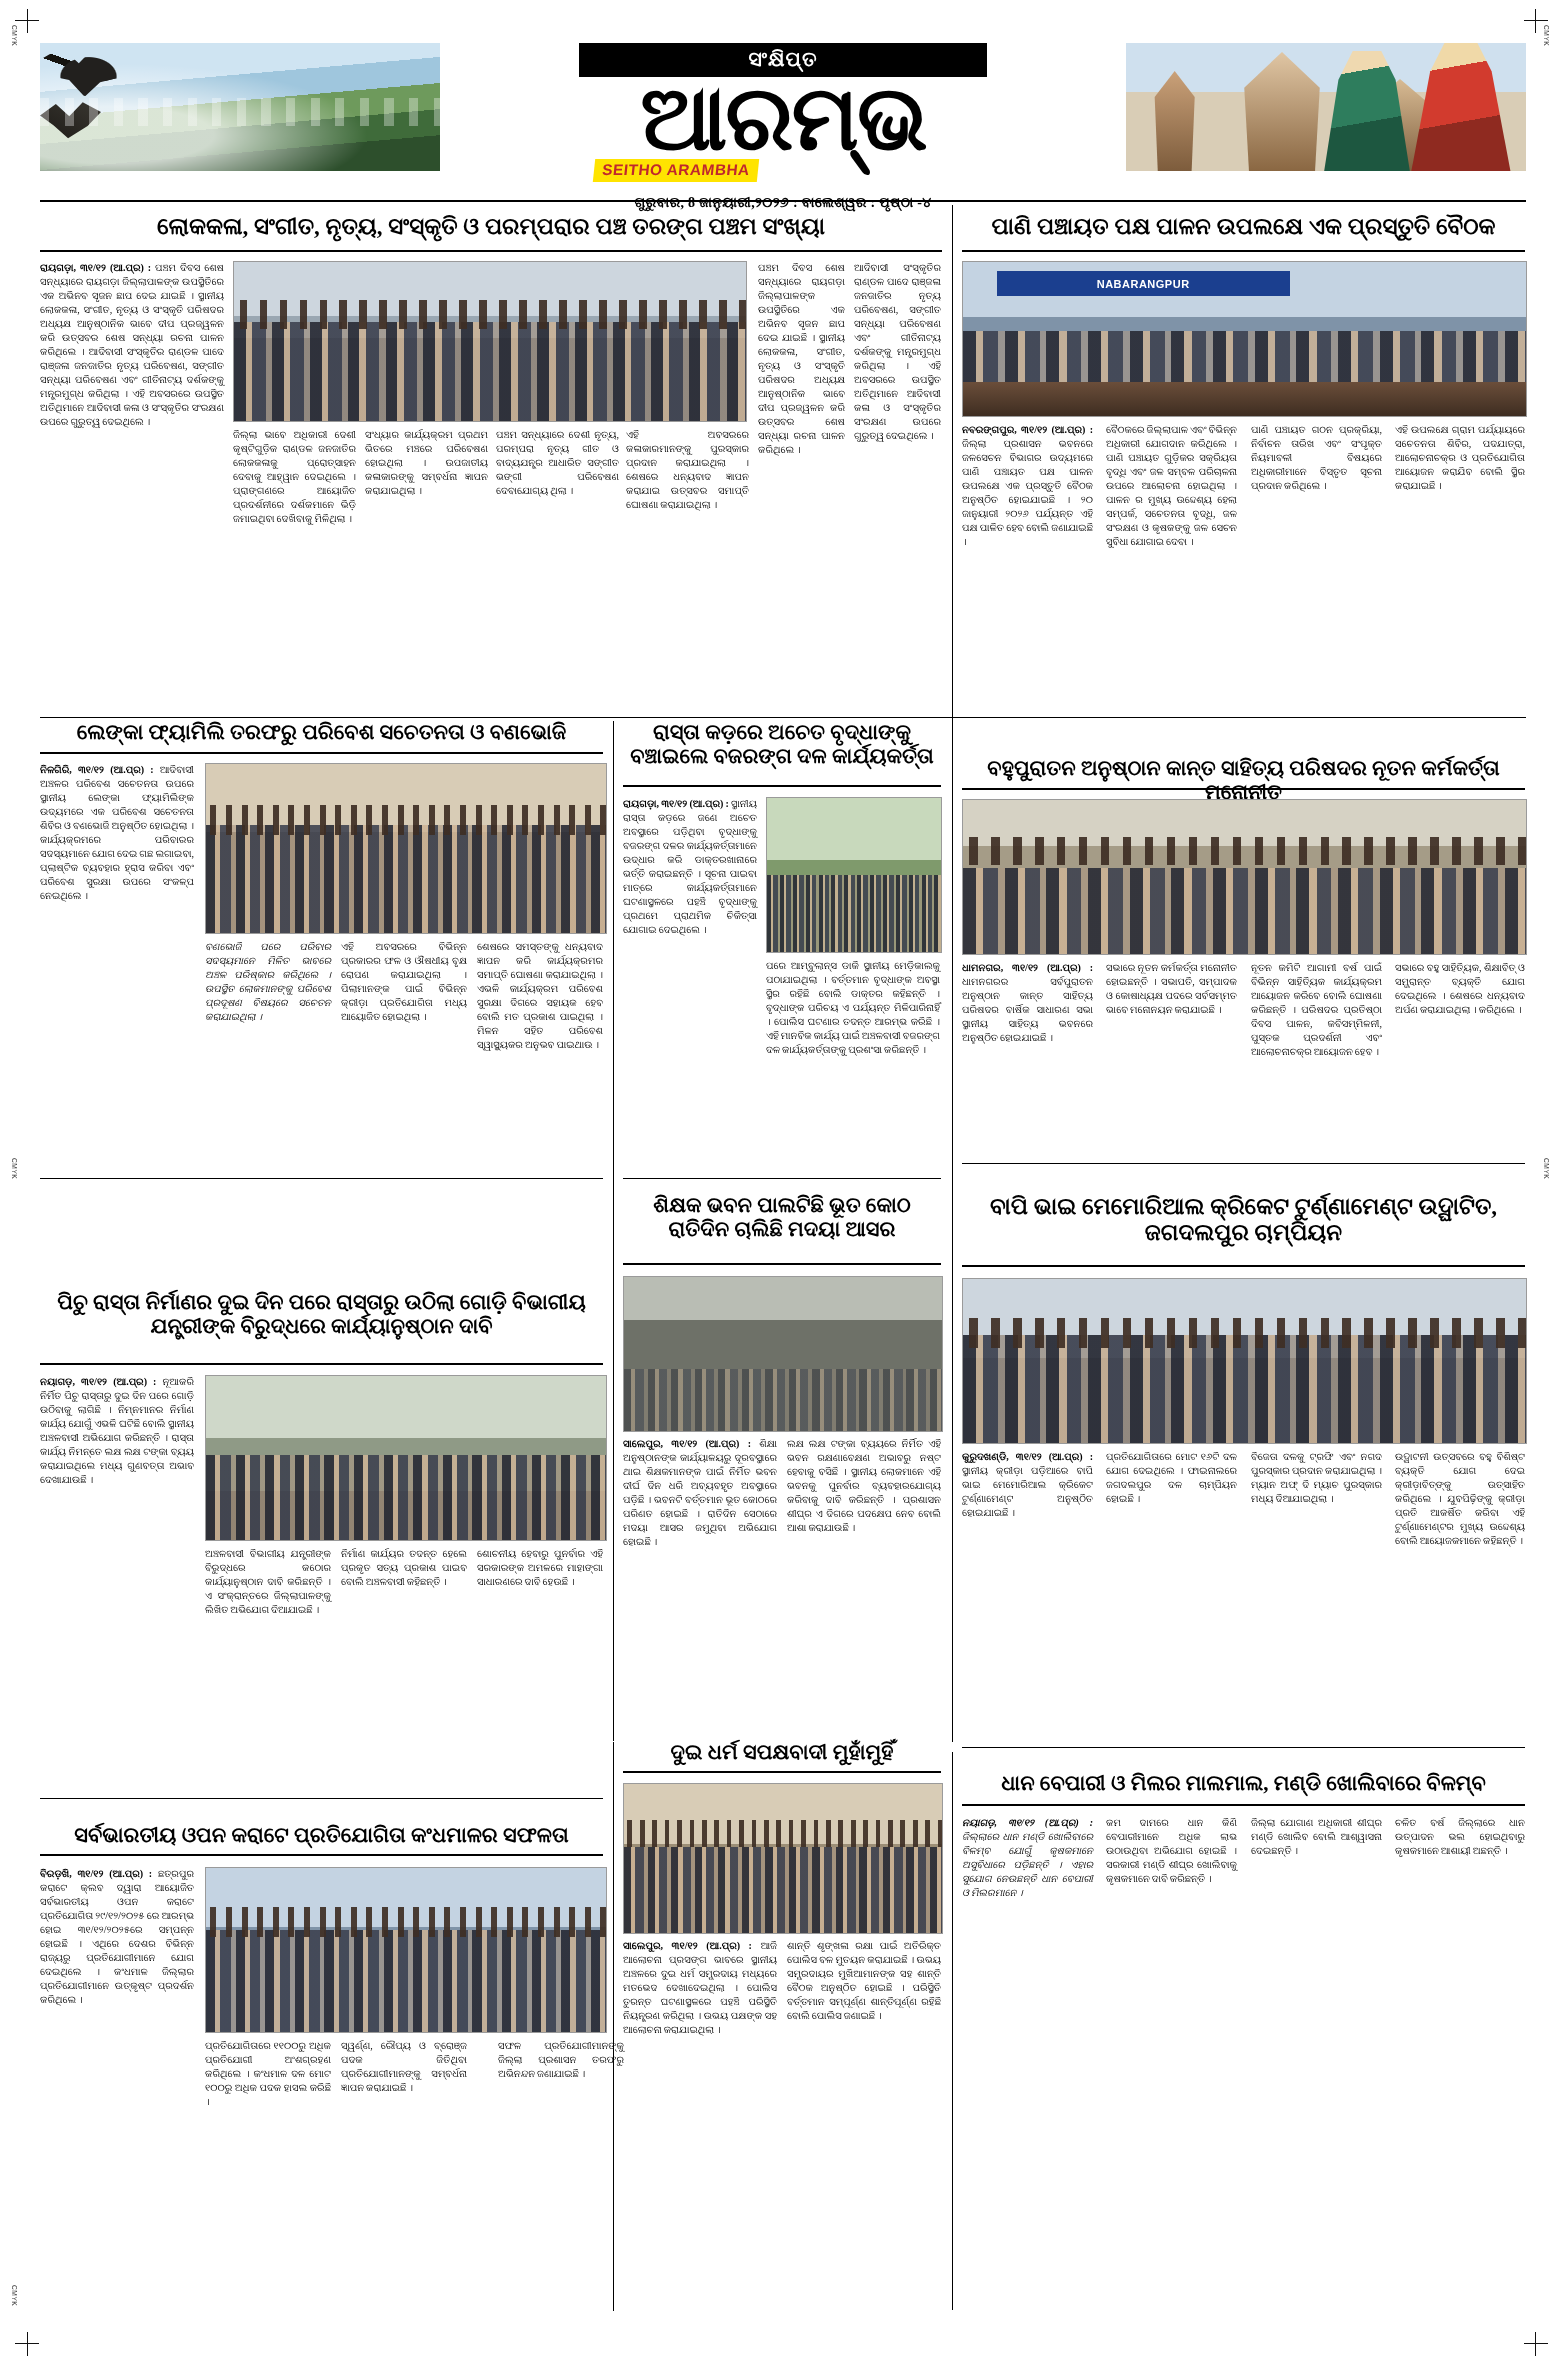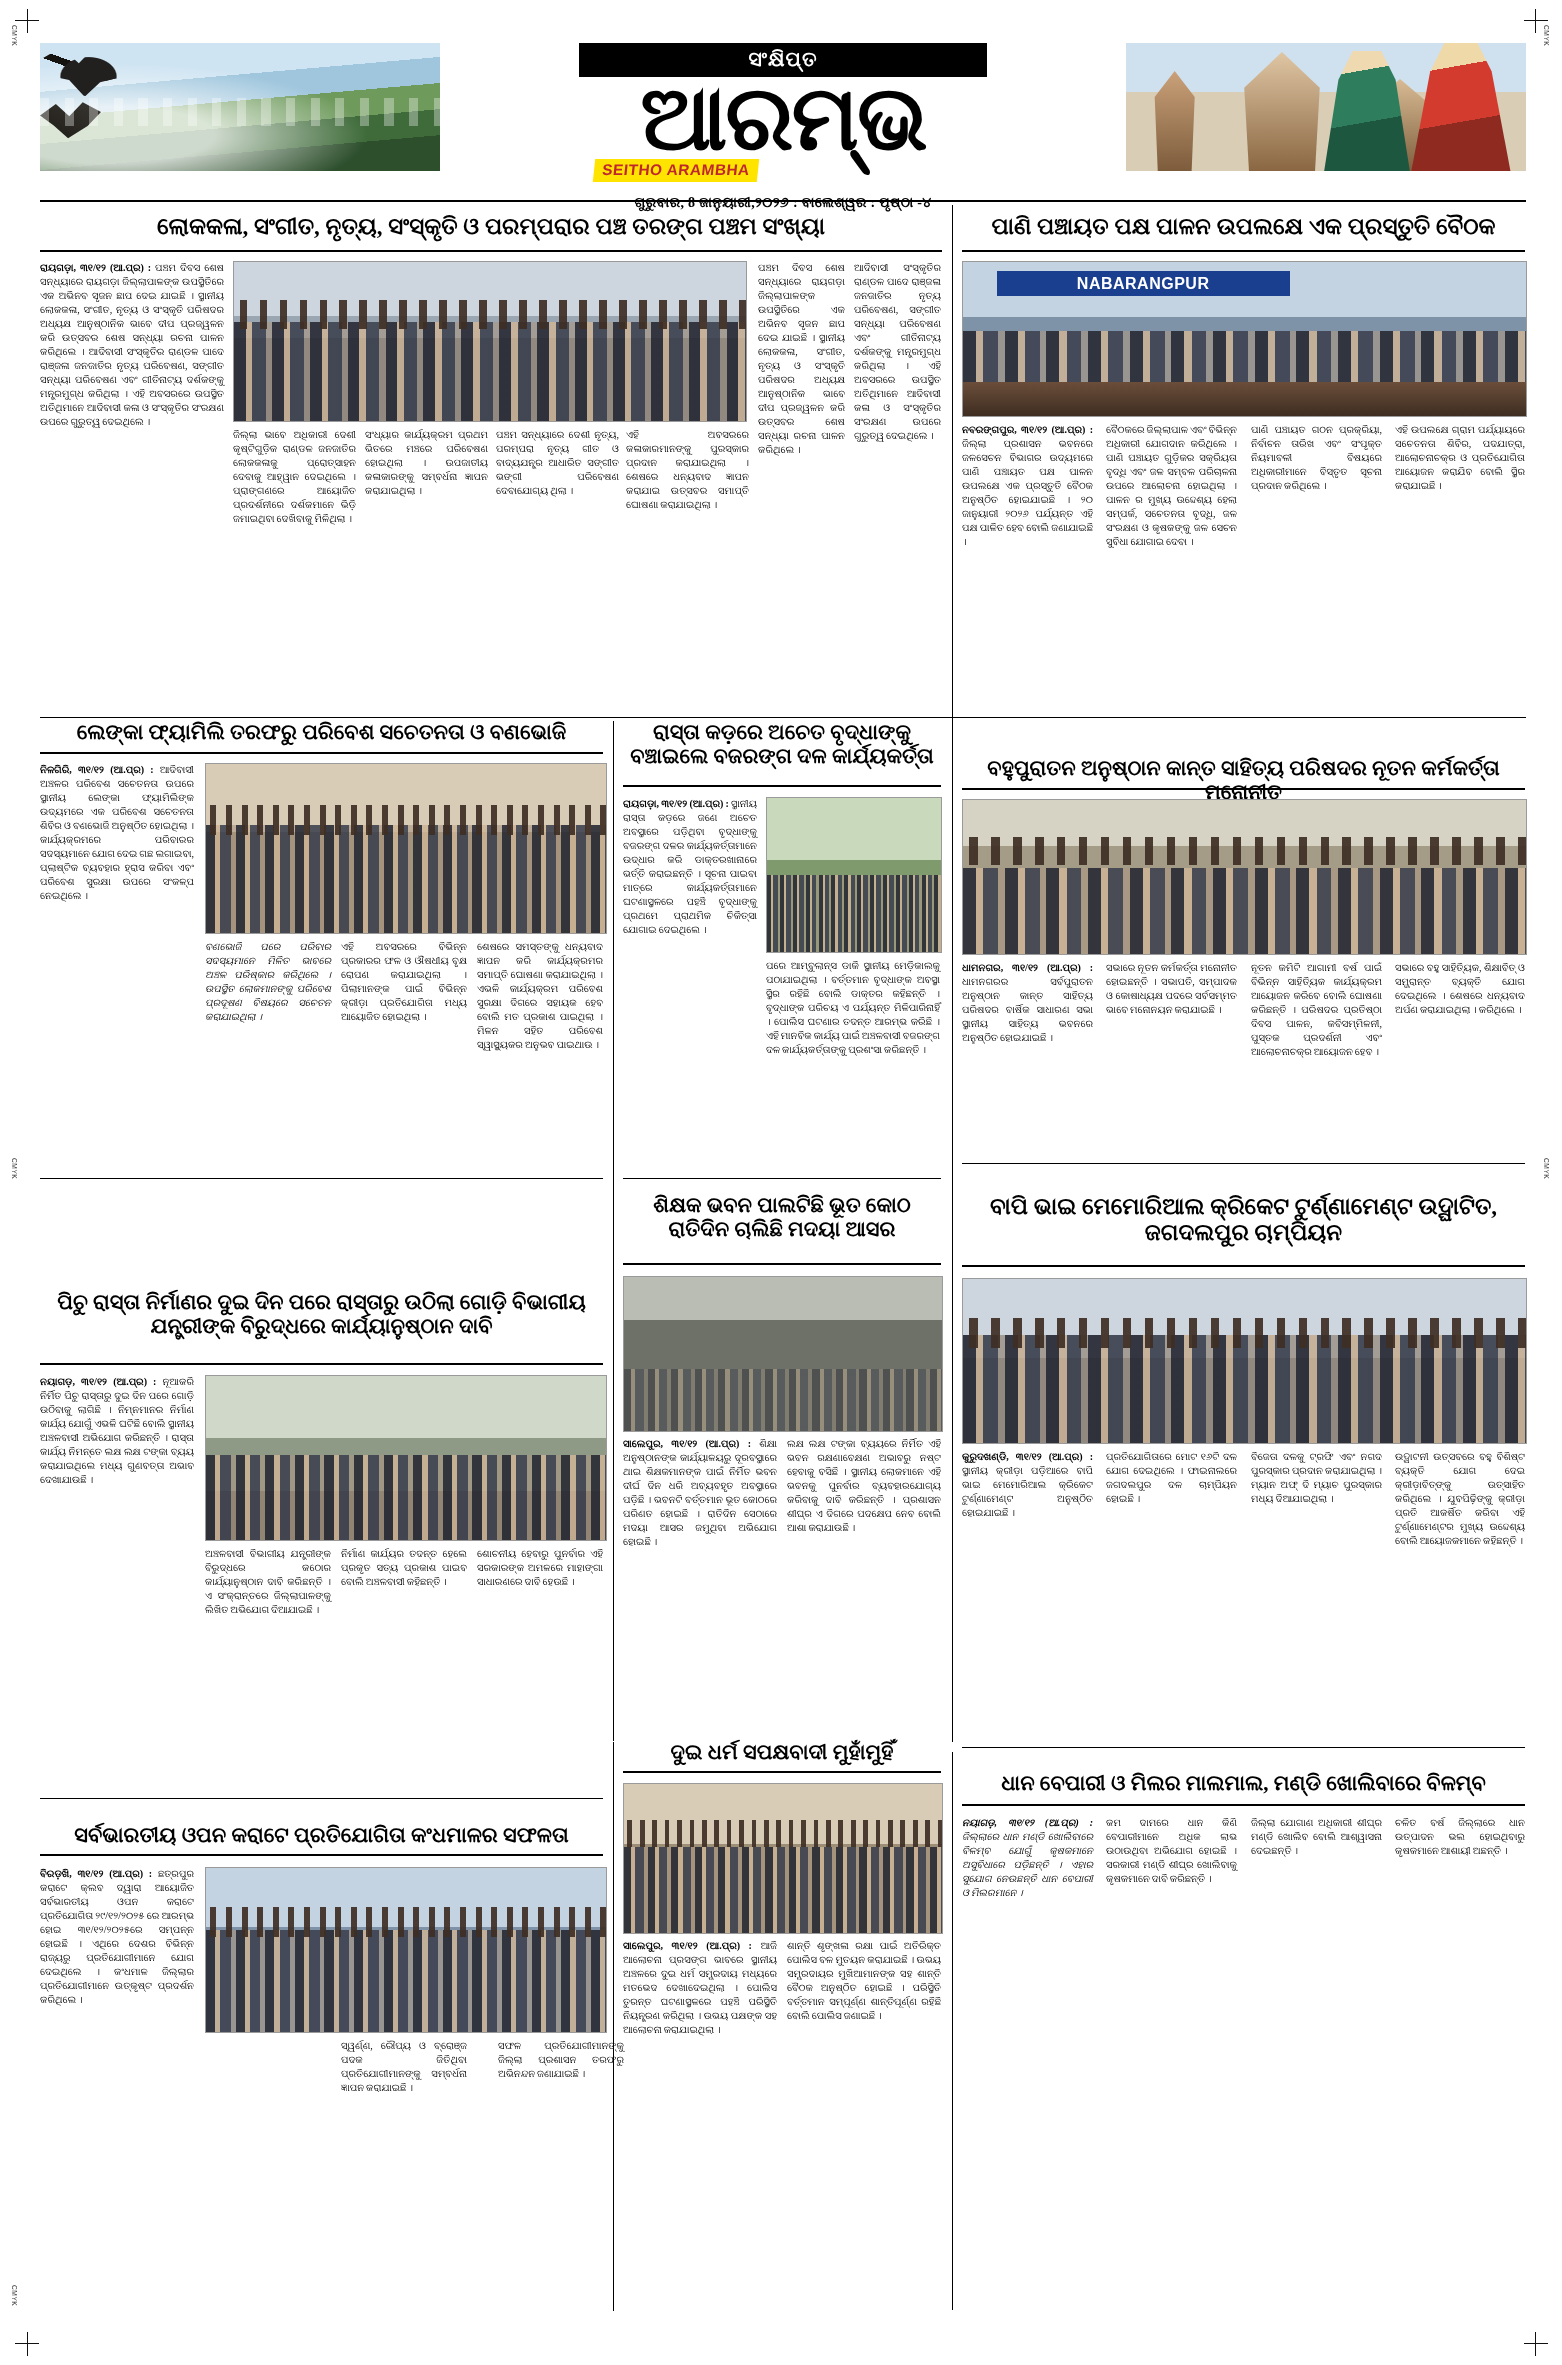--- a/index.html
+++ b/index.html
@@ -115,21 +115,21 @@
         rgba(206,180,150,.85) 2.3% 3.6%,
         rgba(60,64,78,.88) 3.6% 6.2%,
         rgba(170,150,130,.6) 6.2% 7.4%);}
   .heads{position:absolute;left:0;top:24%;width:100%;height:18%;
      background:repeating-linear-gradient(90deg,
         transparent 0 1.1%,
         rgba(62,46,36,.92) 1.1% 2.6%,
         transparent 2.6% 3.9%);}
   .banner-nav{position:absolute;left:6%;top:6%;width:52%;height:16%;
      background:#1b3f8f;color:#fff;font-family:"Liberation Sans",sans-serif;
-     font-weight:bold;font-size:16px;display:flex;align-items:center;
+     font-weight:bold;font-size:11px;display:flex;align-items:center;
      justify-content:center;letter-spacing:0.5px;}
   .table-strip{position:absolute;left:0;bottom:0;width:100%;height:22%;
      background:linear-gradient(180deg,#6b4e3a,#3e2d21);}
 
   .vline{position:absolute;width:0.5px;background:#000;}
   .hline{position:absolute;height:0.5px;background:#000;}
 </style>
 </head>
 <body>
 
@@ -398,20 +398,23 @@
   <div class="photo ph-blue" style="left:205px;top:1867px;width:400px;height:164px;">
     <div class="people" style="height:62%;"></div>
     <div class="heads"></div>
   </div>
 
   <div class="col" style="left:40px;top:1867px;width:154px;height:441px;">
     <b>ବିରଡ଼ଖି, ୩୧/୧୨ (ଆ.ପ୍ର) :</b>
     <span>ଛତ୍ରପୁର କରାଟେ କ୍ଲବ ଦ୍ୱାରା ଆୟୋଜିତ ସର୍ବଭାରତୀୟ ଓପନ କରାଟେ ପ୍ରତିଯୋଗିତା ୨୯/୧୨/୨୦୨୫ ରେ ଆରମ୍ଭ ହୋଇ ୩୧/୧୨/୨୦୨୫ରେ ସମ୍ପନ୍ନ ହୋଇଛି ।</span>
     <span>ଏଥିରେ ଦେଶର ବିଭିନ୍ନ ରାଜ୍ୟରୁ ପ୍ରତିଯୋଗୀମାନେ ଯୋଗ ଦେଇଥିଲେ । କଂଧମାଳ ଜିଲ୍ଲାର ପ୍ରତିଯୋଗୀମାନେ ଉତ୍କୃଷ୍ଟ ପ୍ରଦର୍ଶନ କରିଥିଲେ ।</span>
   </div>
+  <div class="col" style="left:205px;top:2039px;width:126px;height:271px;">
+    <span>ପ୍ରତିଯୋଗିତାରେ ୧୧୦୦ରୁ ଅଧିକ ପ୍ରତିଯୋଗୀ ଅଂଶଗ୍ରହଣ କରିଥିଲେ । କଂଧମାଳ ଦଳ ମୋଟ ୧୦୦ରୁ ଅଧିକ ପଦକ ହାସଲ କରିଛି ।</span>
+  </div>
   <div class="col" style="left:341px;top:2039px;width:126px;height:271px;">
     <span>ସ୍ୱର୍ଣ୍ଣ, ରୌପ୍ୟ ଓ ବ୍ରୋଞ୍ଜ ପଦକ ଜିତିଥିବା ପ୍ରତିଯୋଗୀମାନଙ୍କୁ ସମ୍ବର୍ଧନା ଜ୍ଞାପନ କରାଯାଇଛି ।</span>
   </div>
   <div class="col" style="left:498px;top:2039px;width:126px;height:271px;">
     <span>ସଫଳ ପ୍ରତିଯୋଗୀମାନଙ୍କୁ ଜିଲ୍ଲା ପ୍ରଶାସନ ତରଫରୁ ଅଭିନନ୍ଦନ ଜଣାଯାଇଛି ।</span>
   </div>
 
   <div class="hl s2" style="left:962px;top:1772px;width:563px;">ଧାନ ବେପାରୀ ଓ ମିଲର ମାଲମାଲ, ମଣ୍ଡି ଖୋଲିବାରେ ବିଳମ୍ବ</div>
   <div class="hline" style="left:962px;top:1804px;width:563px;height:1.5px;"></div>
 

